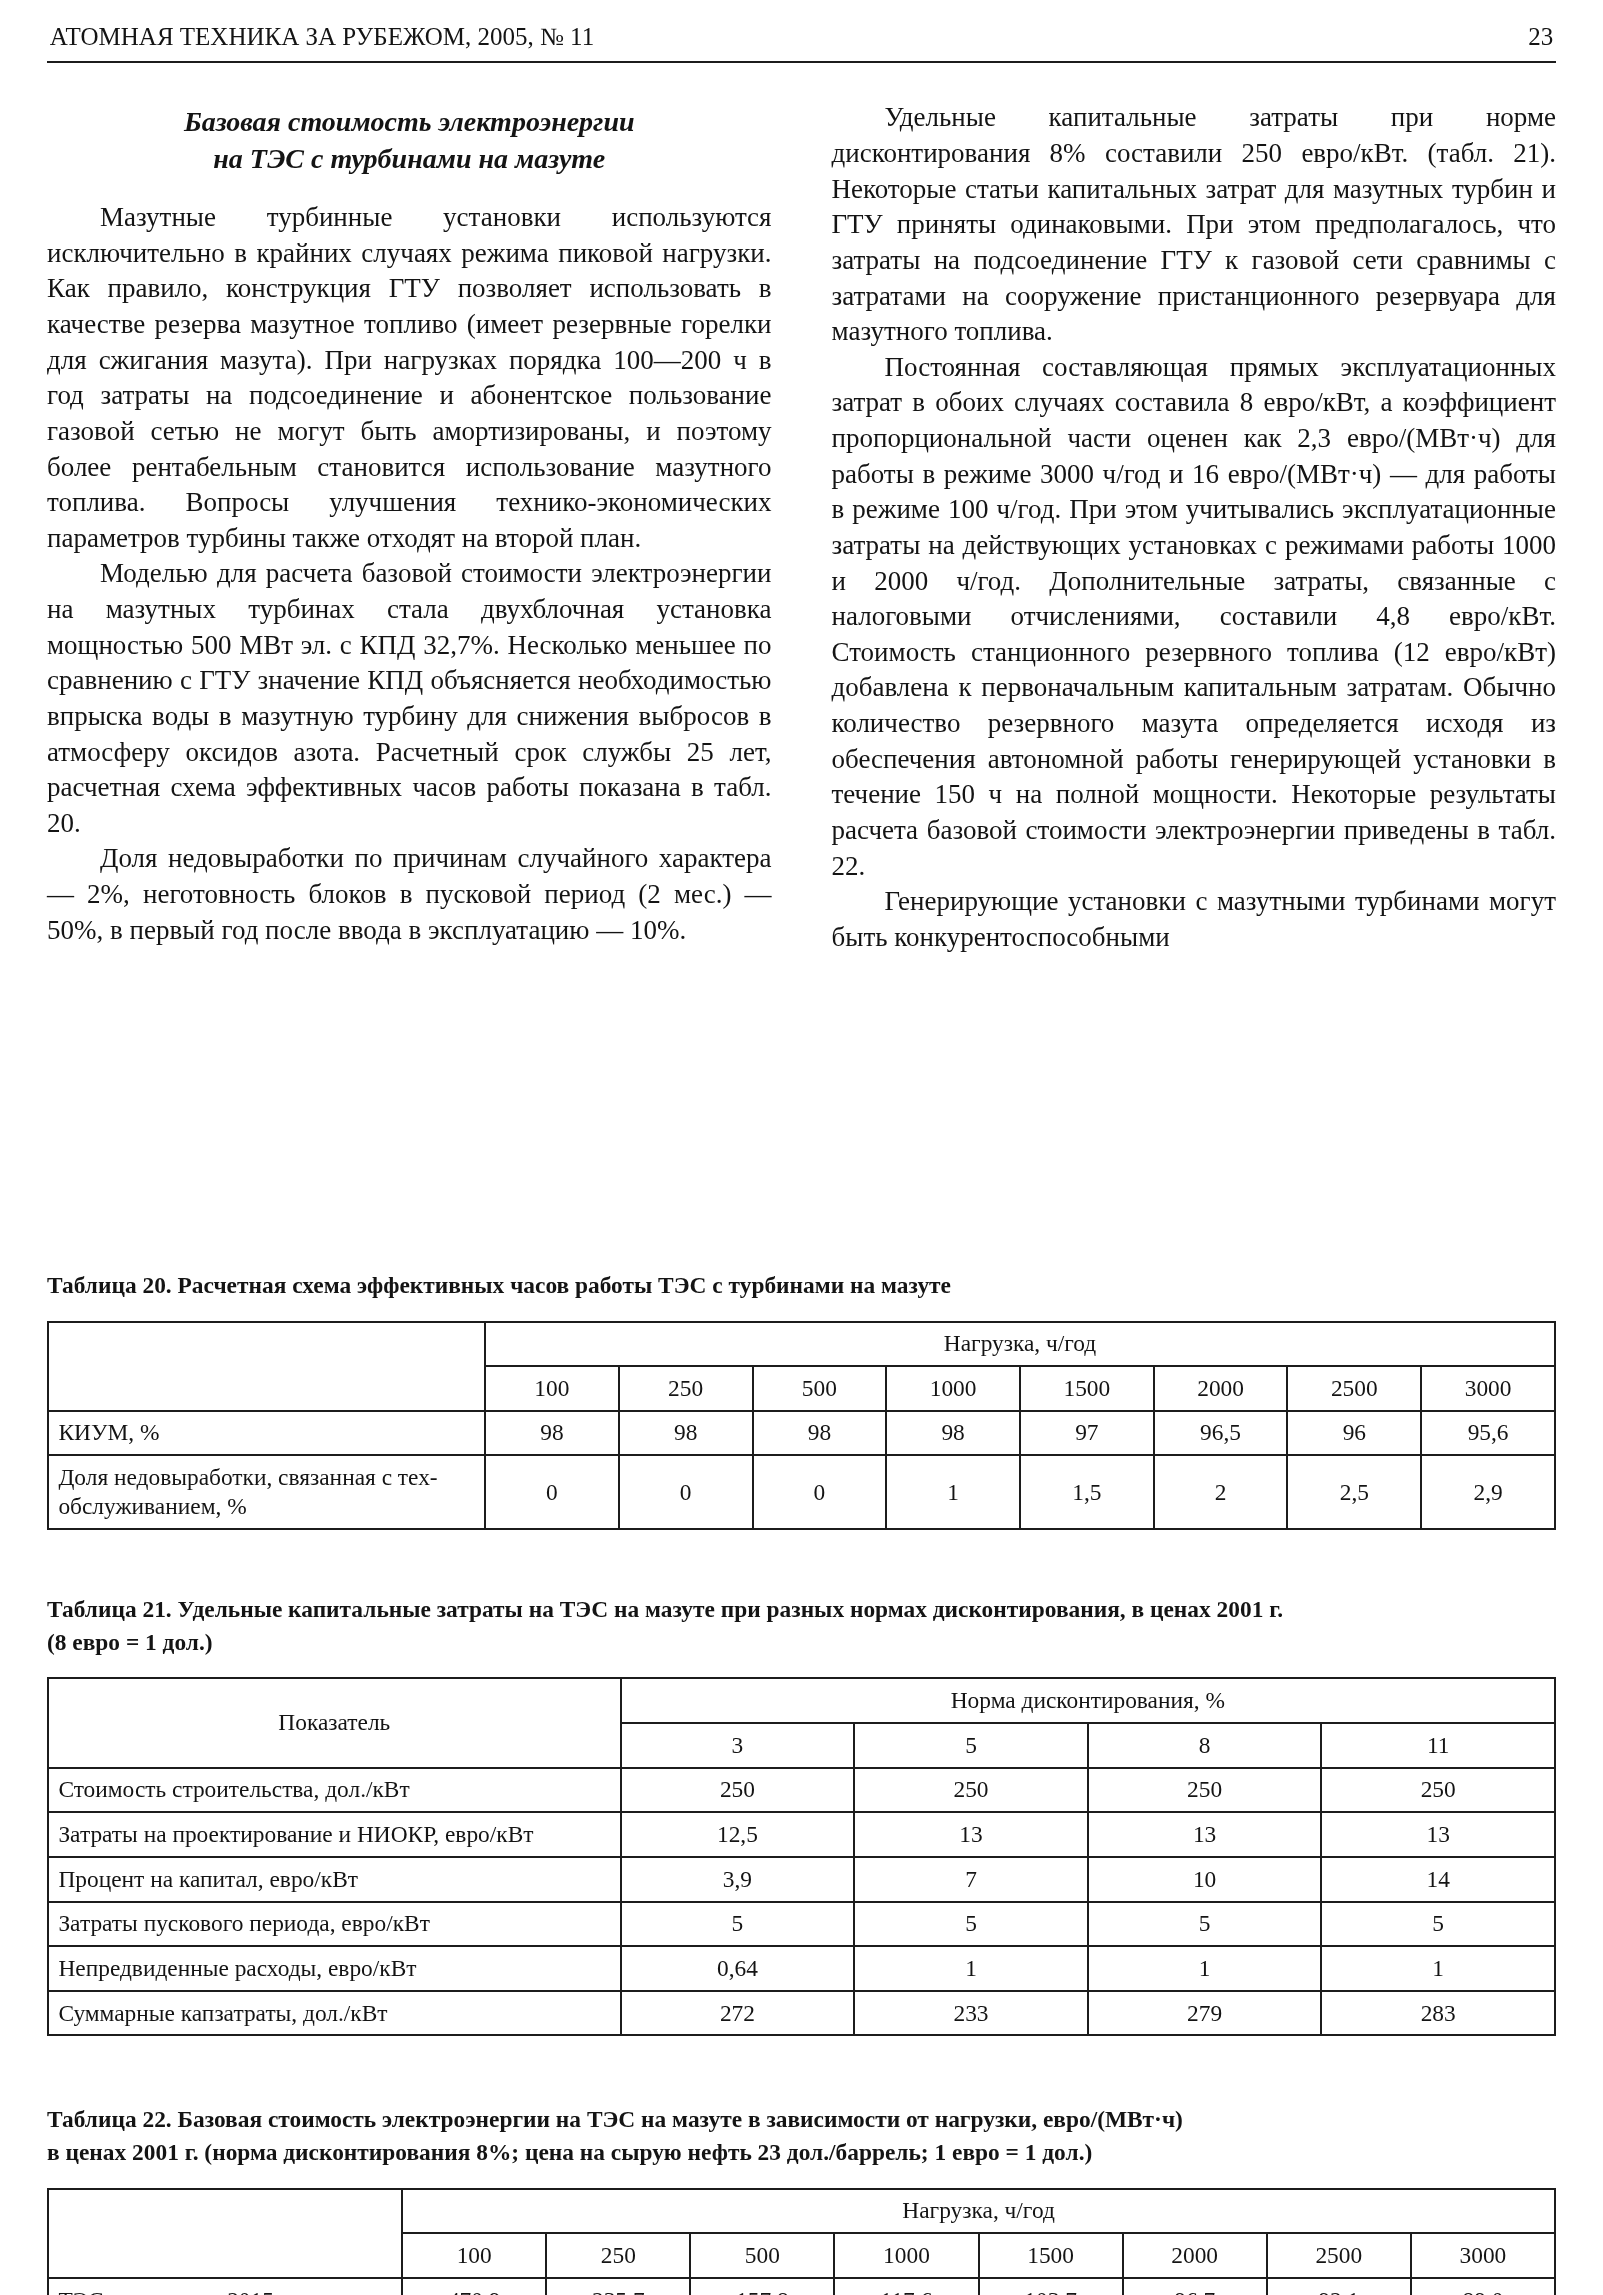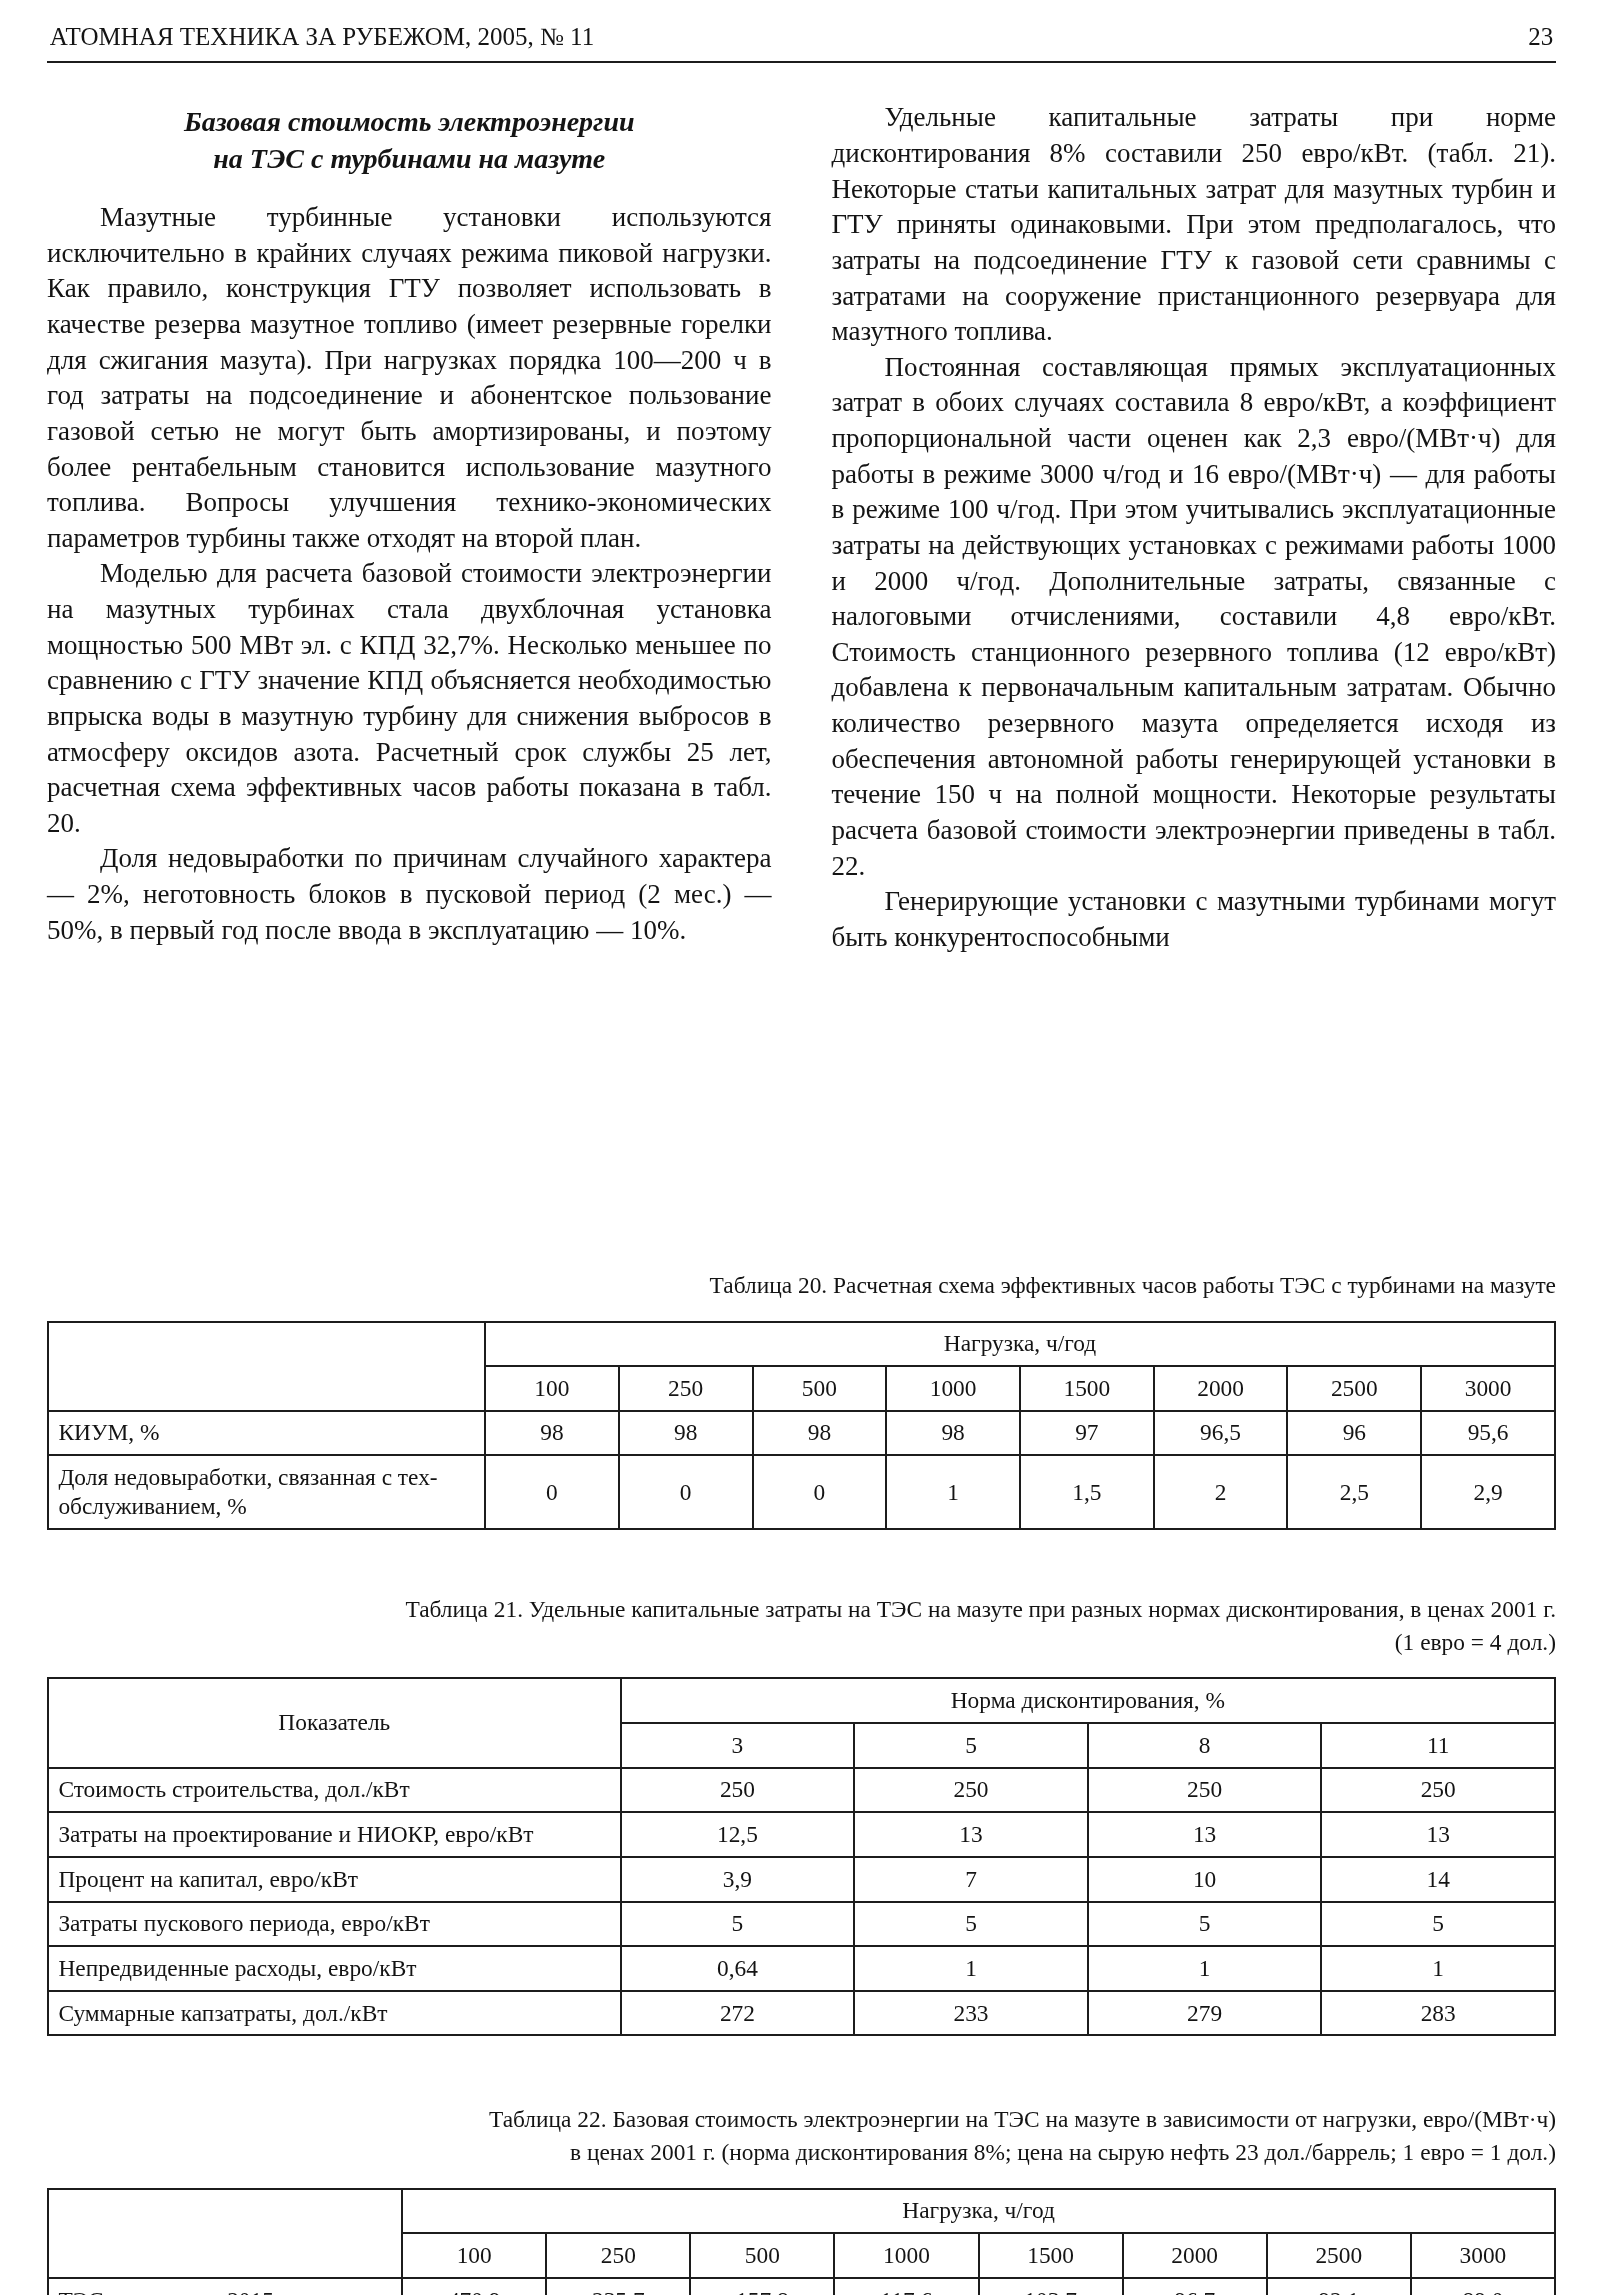--- a/index.html
+++ b/index.html
@@ -46,24 +46,23 @@
     font-style: italic;
     text-align: center;
     line-height: 1.3;
     margin: 4px 0 23px 0;
   }
   .article-title span { display: block; }
 
   
   .table-caption {
     font-size: 23.4px;
-    font-weight: normal;
+    font-weight: bold;
     line-height: 1.4;
     margin-bottom: 18.7px;
-    text-align: right;
   }
   .table-caption span { display: block; }
   .caption-20 { margin-top: 6.7px; }
   .caption-21 { margin-top: 63px; }
   .caption-22 { margin-top: 67px; }
 
   
   table.data-table {
     border-collapse: collapse;
     width: 100%;
@@ -147,21 +146,21 @@
         <td>1,5</td>
         <td>2</td>
         <td>2,5</td>
         <td>2,9</td>
       </tr>
     </tbody>
   </table>
 
   <p class="table-caption caption-21">
     <span>Таблица 21. Удельные капитальные затраты на ТЭС на мазуте при разных нормах дисконтирования, в ценах 2001 г.</span>
-    <span>(1 евро = 4 дол.)</span>
+    <span>(8 евро = 1 дол.)</span>
   </p>
   <table class="data-table">
     <colgroup>
       <col style="width:38%">
       <col span="4" style="width:15.5%">
     </colgroup>
     <tbody>
       <tr>
         <td rowspan="2">Показатель</td>
         <td colspan="4">Норма дисконтирования, %</td>

